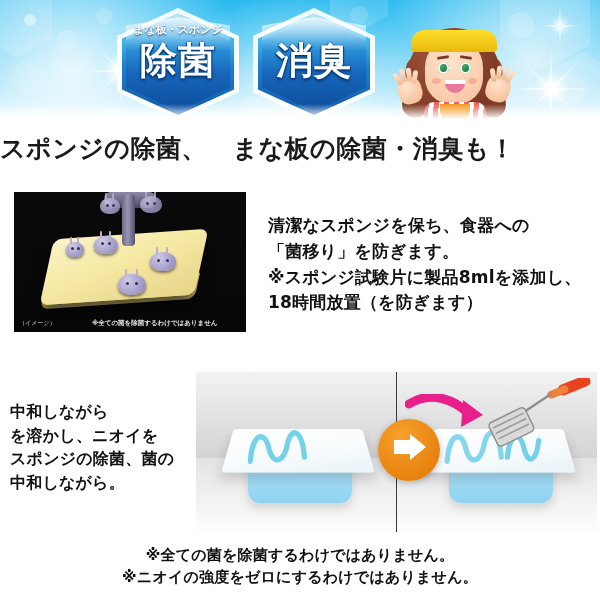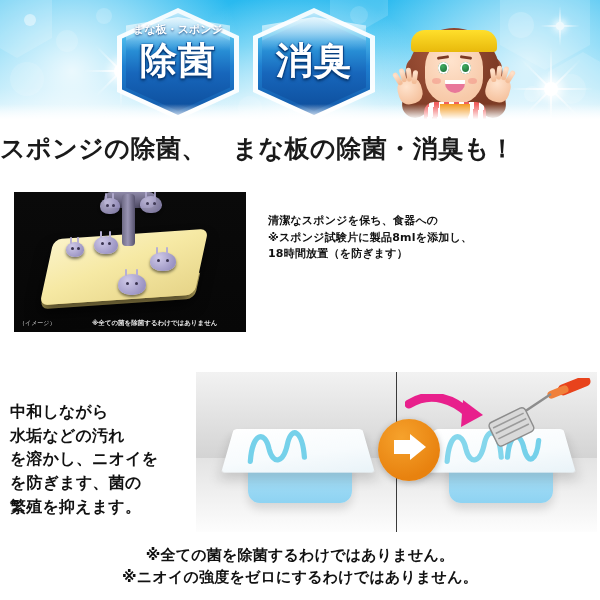--- a/index.html
+++ b/index.html
@@ -108,21 +108,21 @@
   .germ i{position:absolute;width:2px;height:7px;background:#b6afd4;border-radius:2px;top:-5px;}
   .nozzle{position:absolute;left:108px;top:2px;width:13px;height:52px;border-radius:4px;
     background:linear-gradient(90deg,#6f6b86,#9a95b4 45%,#55516c);}
   .nozzle-h{position:absolute;left:90px;top:0px;width:52px;height:16px;border-radius:7px;
     background:linear-gradient(180deg,#8e89a8,#4e4a64);}
   .sp-cap-l{position:absolute;left:5px;bottom:4px;font-size:6px;color:#cfcfcf;}
   .sp-cap-r{position:absolute;left:78px;bottom:4px;font-size:6.5px;color:#e6e6e6;font-weight:bold;}
 
   
   .right-text{position:absolute;left:268px;top:213px;width:326px;
-    font-size:11px;font-weight:bold;color:#111;line-height:1.52;letter-spacing:.2px;}
+    font-size:17px;font-weight:bold;color:#111;line-height:1.52;letter-spacing:.2px;}
 
   
   .lower-text{position:absolute;left:10px;top:400px;width:182px;
     font-size:16px;font-weight:bold;color:#111;line-height:1.48;letter-spacing:.2px;}
 
   
   .panels{position:absolute;left:196px;top:372px;width:401px;height:160px;
     display:flex;overflow:hidden;background:#e9e9e9;}
   .panel{position:relative;flex:1;overflow:hidden;
     background:linear-gradient(160deg,#efefef 0%,#dcdcdc 28%,#c9c9c9 55%,#efefef 100%);}
@@ -273,30 +273,30 @@
         <i style="left:5px;"></i>
         <i style="left:14px;"></i>
       </div>
 
     <div class="sp-cap-l">（イメージ）</div>
     <div class="sp-cap-r">※全ての菌を除菌するわけではありません</div>
   </div>
 
   <div class="right-text">
     <div>清潔なスポンジを保ち、食器への</div>
+    <div>「菌移り」を防ぎます。</div>
     <div>※スポンジ試験片に製品8mlを添加し、</div>
     <div>18時間放置（を防ぎます）</div>
   </div>
 
   <div class="lower-text">
     <div>中和しながら</div>
-    <div>水垢などの汚れ</div>
     <div>を溶かし、ニオイを</div>
-    <div>を防ぎます、菌の</div>
-    <div>繁殖を抑えます。</div>
+    <div>スポンジの除菌、菌の</div>
+    <div>中和しながら。</div>
   </div>
 
   <div class="panels">
 
     <div class="panel">
       <div class="wall"></div>
       <div class="floor"></div>
       <div class="basin"></div>
       <div class="board"></div>
       <svg class="squig" viewBox="0 0 100 40">

